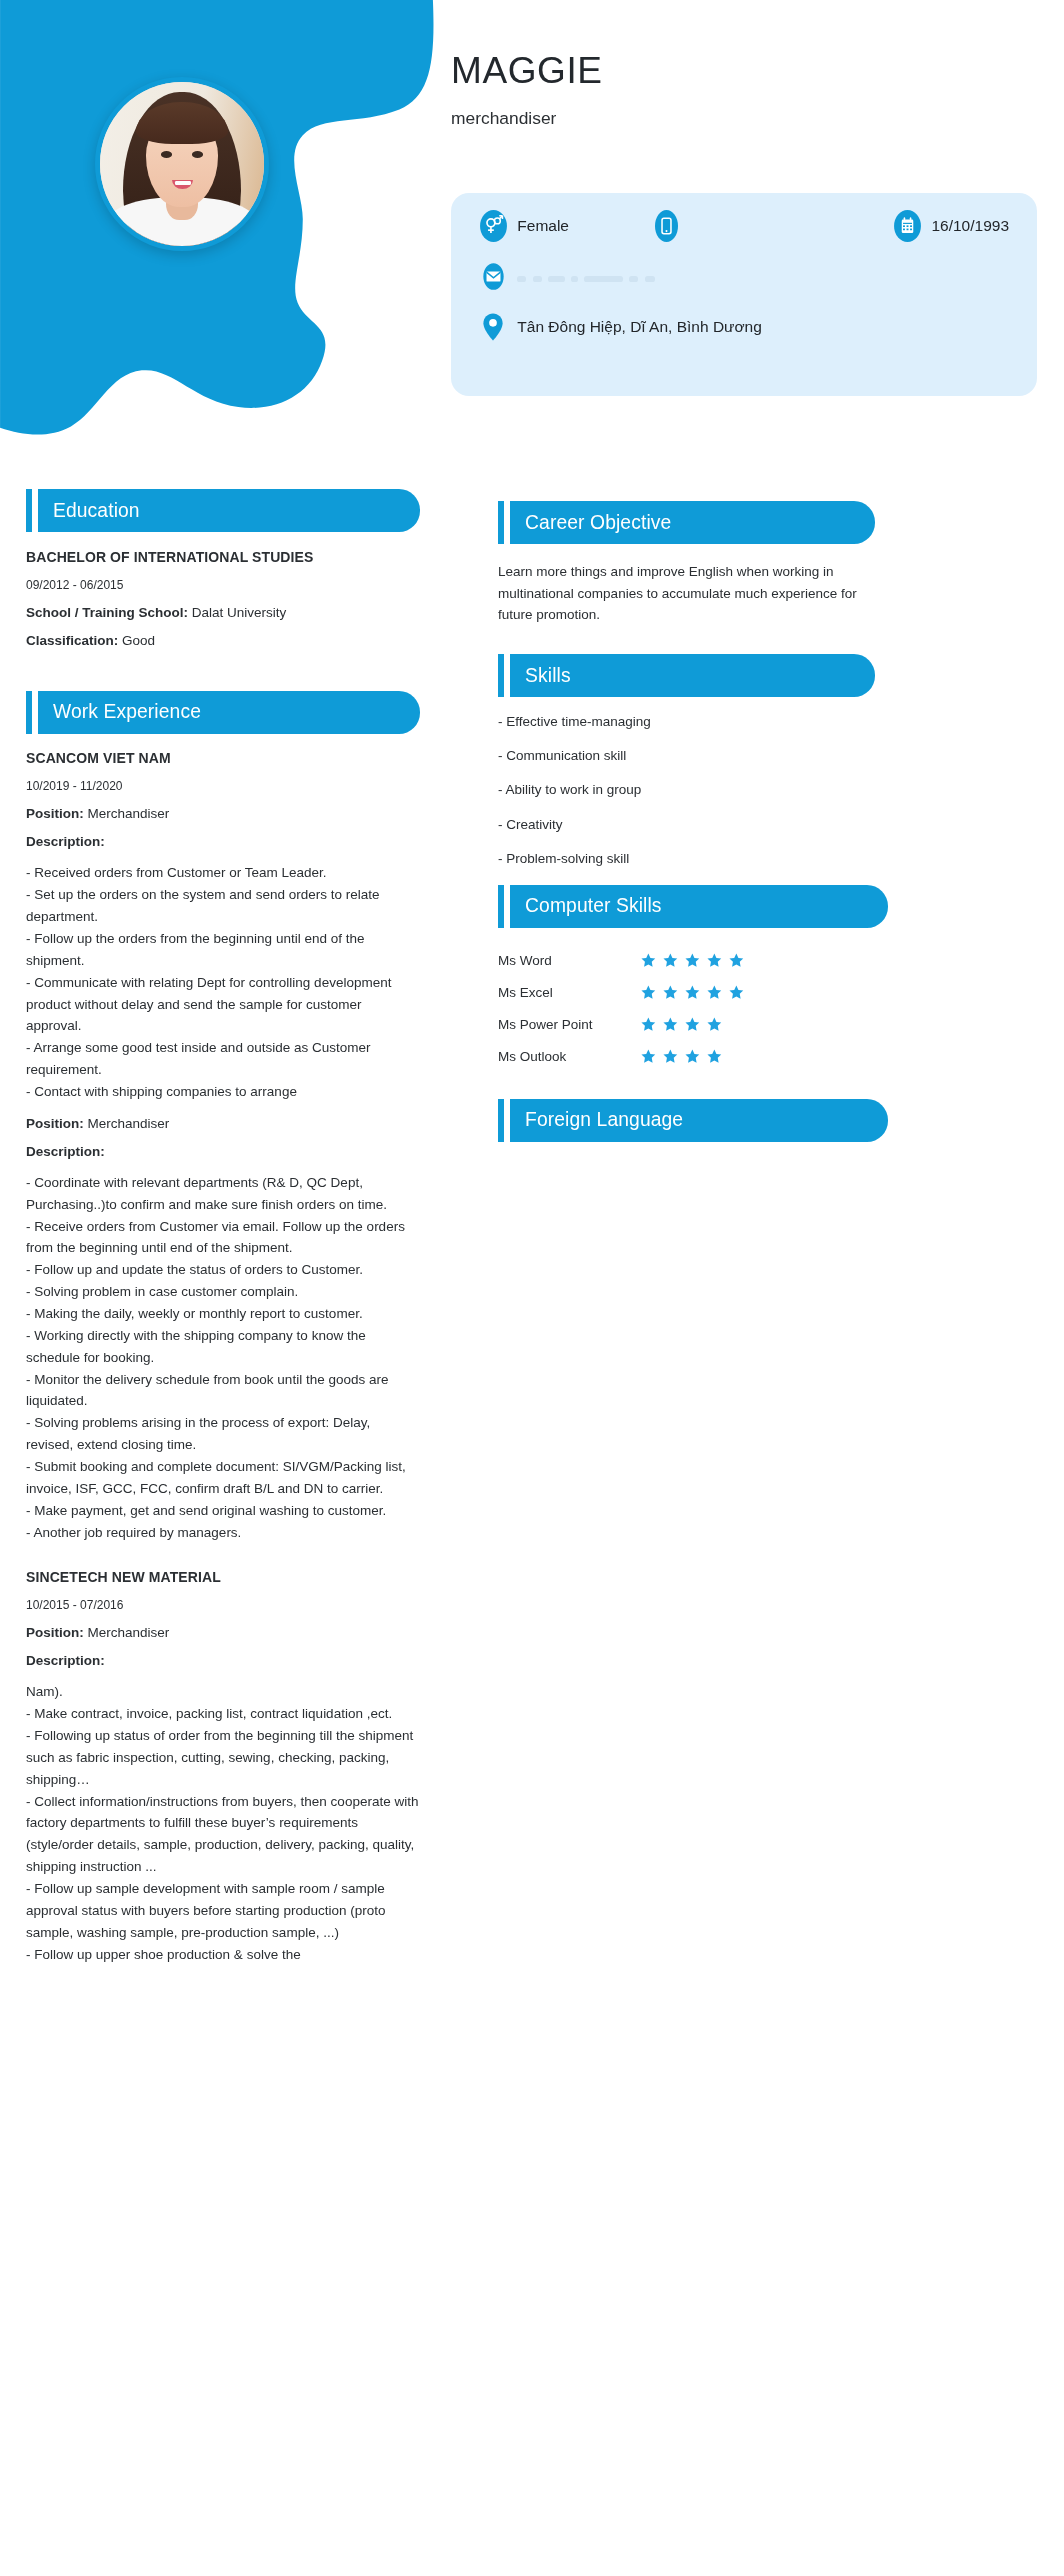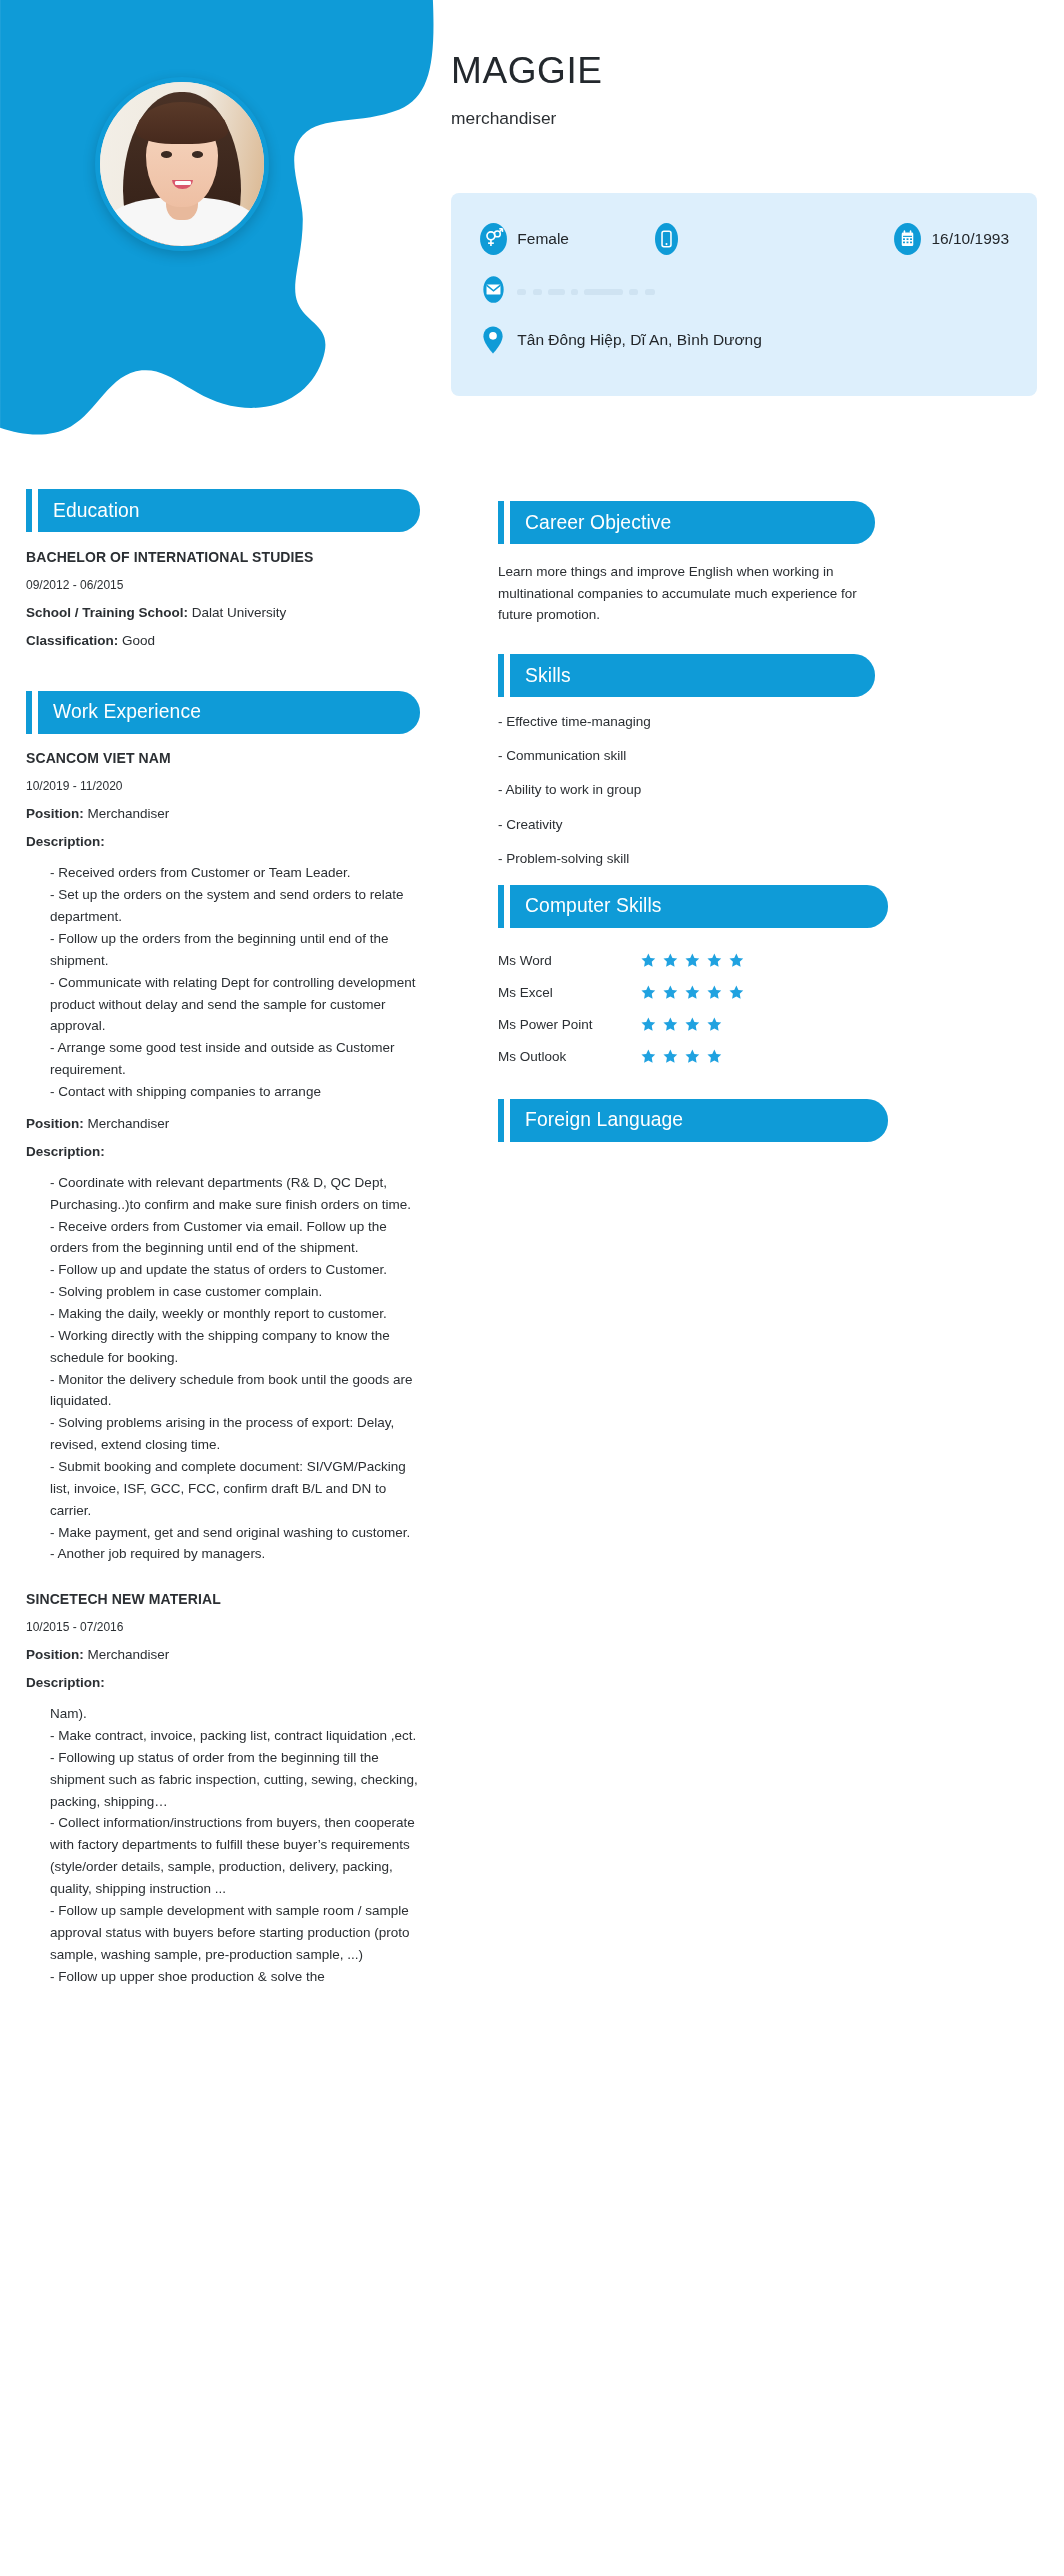--- a/index.html
+++ b/index.html
@@ -52,22 +52,22 @@
   .teeth { position:absolute; left:45.5%; top:60.4%; width:10%; height:2.2%;
      background:#fdfdfd; border-radius:1.3px; }
 
   .name-block { position: absolute; left: 451px; top: 52px; }
   .name { font-size: 37px; font-weight: 400; letter-spacing: 0.6px; color: #23282d; line-height: 1; }
   .job-title { margin-top: 19.3px; font-size: 17.4px; color: #2b2f33; font-weight: 400; }
 
   .contact-card {
     position: absolute; left: 451px; top: 193px;
     width: 586px; height: 203px;
-    background: #ddeffc; border-radius: 8px;
-    padding: 23px 28px;
+    background: #ddeffc; border-radius: 18px;
+    padding: 10px 28px;
   }
   .c-row { display: flex; align-items: center; }
   .c-row.r1 { height: 46px; }
   .c-row.r2 { height: 55px; }
   .c-row.r3 { height: 46px; }
   .c-item { display: flex; align-items: center; }
   .c-item.gender { width: 213px; }
   .c-item.phone  { width: 296px; }
   .ico {
     width: 28px; height: 33px; flex: none; margin-right: 10.3px;
@@ -97,21 +97,21 @@
   .sec-head .bar.wide { right: -13px; }
   .sec-head .label {
     position: relative; z-index: 2; margin-left: 27px;
     color: #fff; font-size: 19.3px; font-weight: 400; letter-spacing: 0.1px;
   }
 
   .entry-title { font-size: 14px; font-weight: bold; letter-spacing: 0.1px; margin: 3.9px 0 13px; }
   .entry-date  { font-size: 12px; margin-bottom: 13px; }
   .kv { font-size: 13.5px; margin-bottom: 13px; }
   .kv b { font-weight: bold; }
-  .bullets { font-size: 13.5px; line-height: 1.62; margin-left: 24px; }
+  .bullets { font-size: 13.5px; line-height: 1.62; }
   .bullets p { margin: 0; }
   .block-gap { height: 22px; }
   .sec-gap  { height: 30px; }
 
   .objective { font-size: 13.5px; line-height: 1.62; margin-bottom: 28px; }
 
   .skill-list { font-size: 13.5px; line-height: 1.2; }
   .skill-list p { margin: 0 0 18px 0; }
 
   .cs-row { display: flex; align-items: center; height: 32px; }

